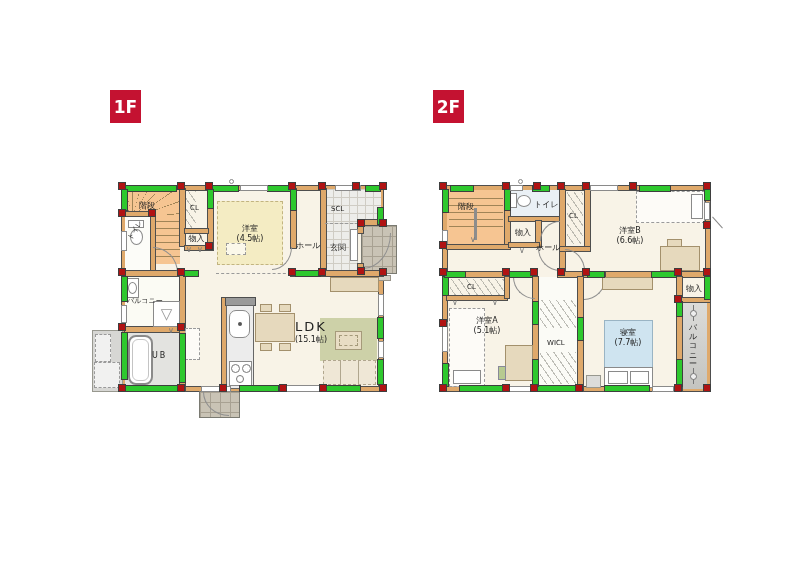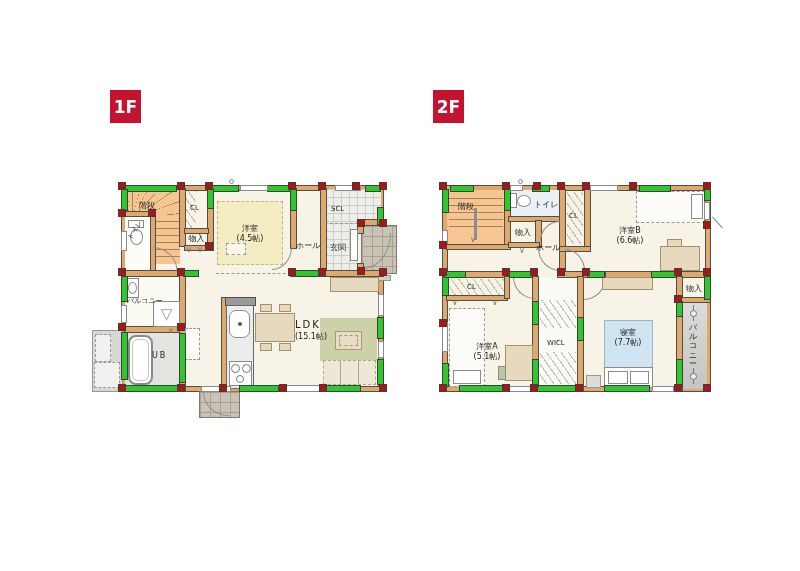--- a/index.html
+++ b/index.html
@@ -187,21 +187,21 @@
   <div class="a lb ctr" style="left:217px;top:224px;width:66px">
     <div>洋室</div>
     <div>(4.5帖)</div>
   </div>
   <div class="a lb" style="left:296px;top:241px">ホール</div>
   <div class="a lb lbs" style="left:331px;top:205px">SCL</div>
   <div class="a lb" style="left:330px;top:243px">玄関</div>
   <div class="a lb lbs" style="left:127px;top:297px">バルコニー</div>
   <div class="a lb" style="left:152px;top:351px;letter-spacing:2px">UB</div>
   <div class="a lb" style="left:295px;top:319px">
-    <div style="font-size:10px;letter-spacing:2px">LDK</div>
+    <div style="font-size:13px;letter-spacing:2px">LDK</div>
     <div>(15.1帖)</div>
   </div>
   <div class="a chev" style="left:186px;top:245px">∨</div>
   <div class="a chev" style="left:197px;top:245px">∨</div>
   <div class="a chev" style="left:168px;top:326px">∨</div>
 
   <div class="a badge" style="left:433px;top:90px;width:31px;height:33px">2F</div>
 
   <div class="a shell" style="left:443px;top:186px;width:267px;height:205px"></div>
 
@@ -321,21 +321,21 @@
   <div class="a lb" style="left:458px;top:202px">階段</div>
   <div class="a lb" style="left:534px;top:200px">トイレ</div>
   <div class="a lb ctr" style="left:509px;top:228px;width:28px">物入</div>
   <div class="a lb" style="left:536px;top:243px">ホール</div>
   <div class="a lb lbs" style="left:569px;top:212px">CL</div>
   <div class="a lb ctr" style="left:600px;top:226px;width:60px">
     <div>洋室B</div>
     <div>(6.6帖)</div>
   </div>
   <div class="a lb lbs" style="left:467px;top:283px">CL</div>
-  <div class="a lb ctr" style="left:462px;top:342px;width:50px">
+  <div class="a lb ctr" style="left:462px;top:316px;width:50px">
     <div>洋室A</div>
     <div>(5.1帖)</div>
   </div>
   <div class="a lb lbs" style="left:547px;top:339px">WICL</div>
   <div class="a lb ctr" style="left:598px;top:328px;width:60px">
     <div>寝室</div>
     <div>(7.7帖)</div>
   </div>
   <div class="a lb ctr" style="left:682px;top:284px;width:24px">物入</div>
   <div class="a lb vtext" style="left:687px;top:318px;height:60px">バルコニー</div>

